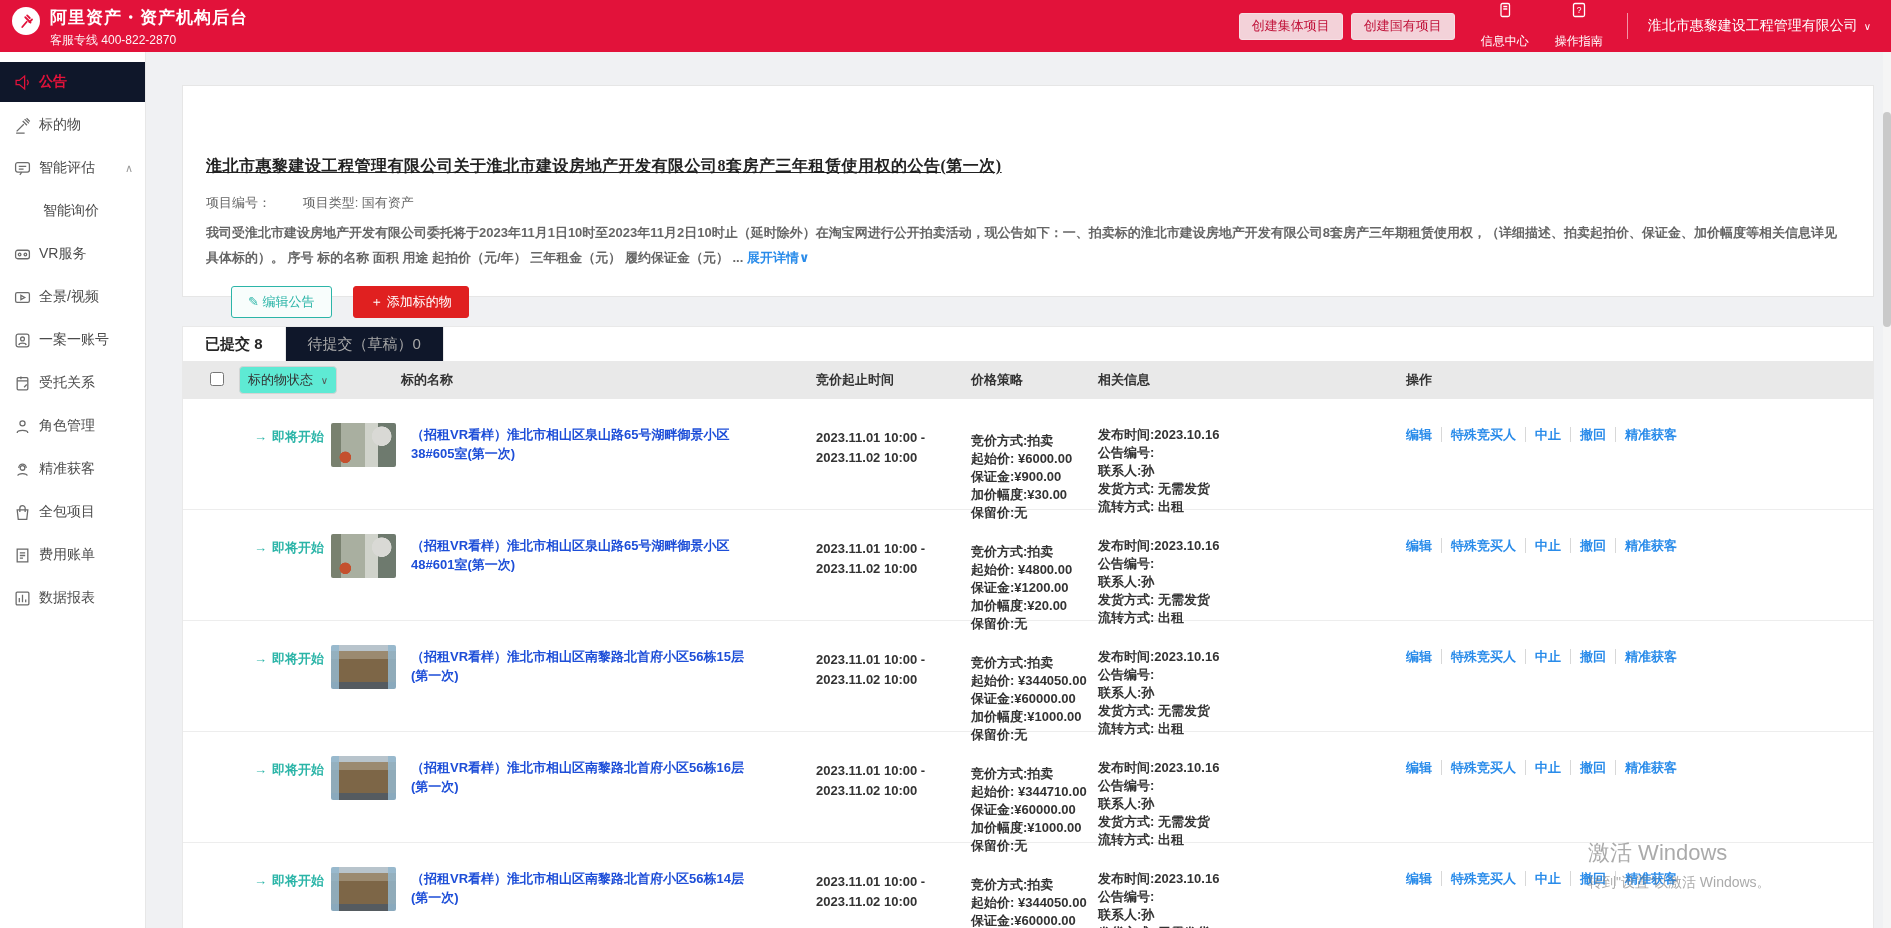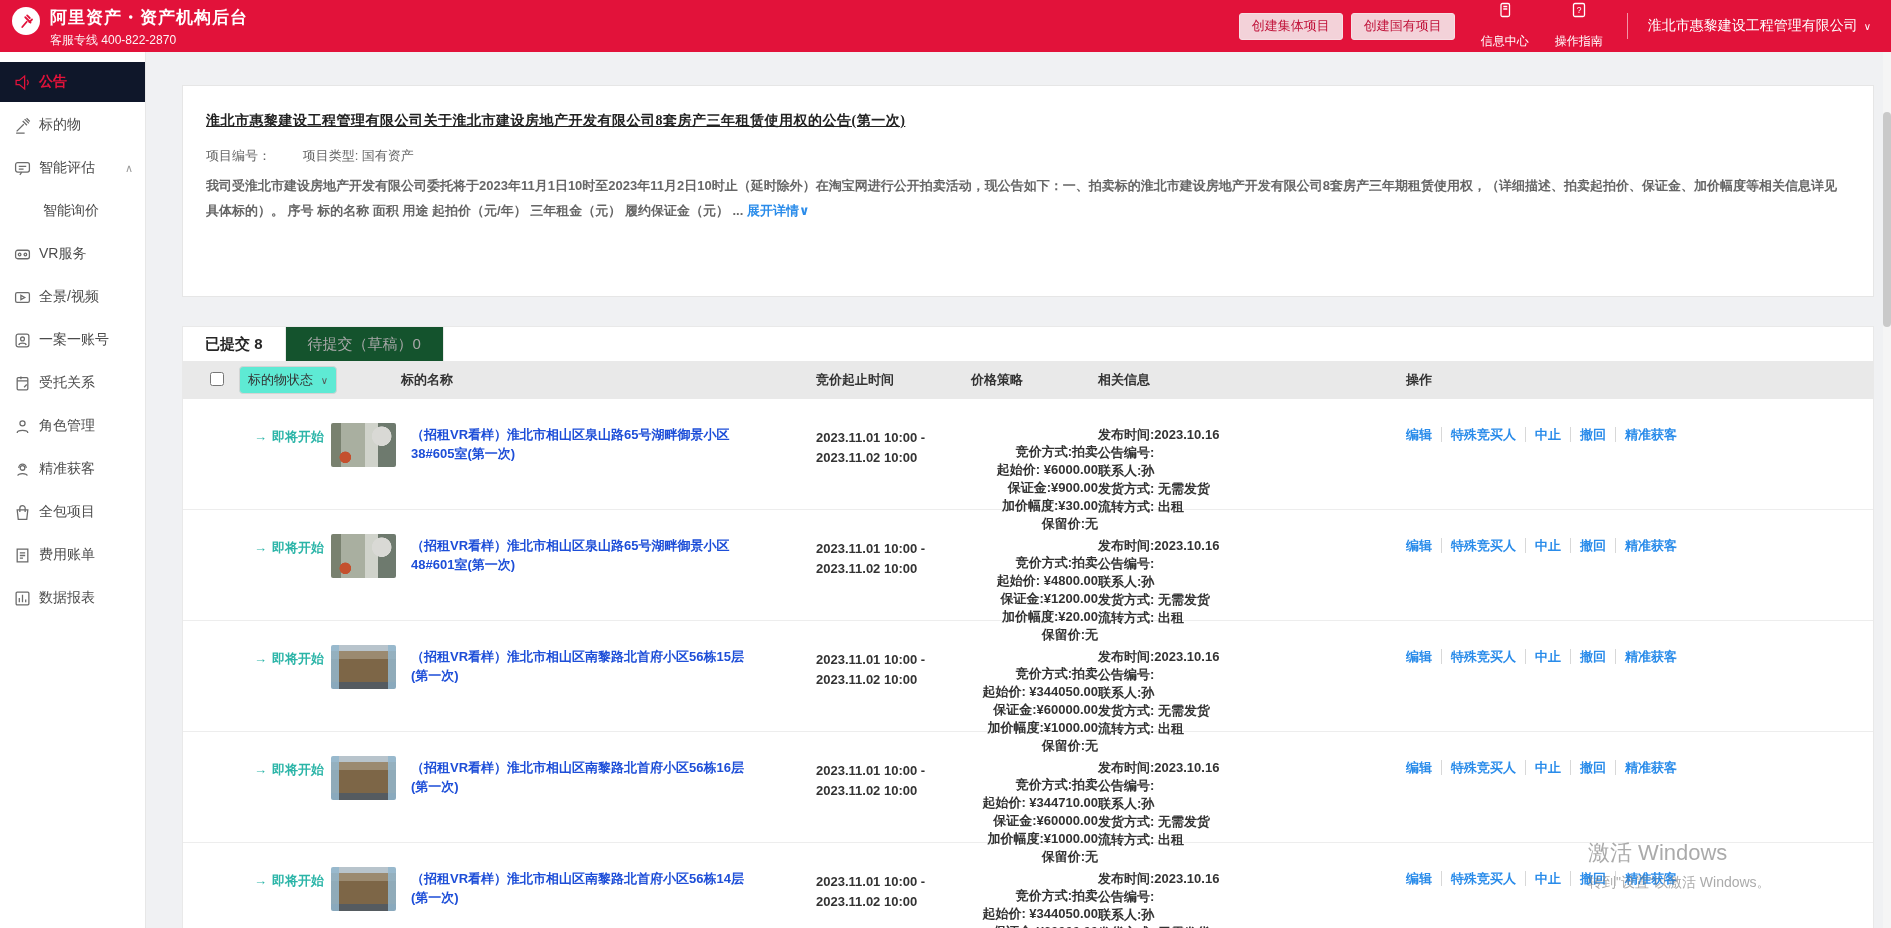--- a/index.html
+++ b/index.html
@@ -28,35 +28,35 @@
   .side-item{height:40px;display:flex;align-items:center;padding-left:14px;color:#4c4c4c;font-size:14px;cursor:pointer;position:relative;margin-bottom:3px;}
   .side-item .ic{width:17px;height:17px;margin-right:8px;display:flex;align-items:center;}
   .side-item svg{stroke:#6b6b6b;fill:none;stroke-width:1.2;width:17px;height:17px;}
   .side-item.active{background:#0f172a;color:#e2123a;font-weight:bold;}
   .side-item.active svg{stroke:#e2123a;}
   .side-item.sub{padding-left:43px;}
   .side-item .caret{position:absolute;right:12px;color:#9a9a9a;font-size:11px;}
   
   .card{position:absolute;left:182px;right:17px;background:#fff;}
   .ann{top:85px;height:212px;border:1px solid #e6e6e6;box-sizing:border-box;padding:26px 24px 0 23px;}
-  .ann-title{font-family:"Liberation Serif","DejaVu Serif",serif;font-size:14px;font-weight:bold;
-             color:#222;text-decoration:underline;letter-spacing:.5px;}
+  .ann-title{font-family:"Liberation Serif","DejaVu Serif",serif;font-size:16px;font-weight:bold;
+             color:#222;text-decoration:underline;letter-spacing:.5px;margin-top:44px;}
   .ann-meta{margin-top:17px;color:#666;font-size:13px;}
   .ann-meta span{margin-right:28px;}
   .ann-desc{margin-top:8px;color:#666;font-size:13px;line-height:25px;max-height:50px;overflow:hidden;font-weight:bold;}
   .expand{color:#2a8cea;cursor:pointer;text-decoration:none;}
   .ann-btns{margin-top:16px;margin-left:25px;}
   .btn-edit{background:#f8fdfc;border:1px solid #2cb5a8;color:#2cb5a8;height:32px;padding:0 16px;
             border-radius:3px;font-size:13px;cursor:pointer;font-family:inherit;}
   .btn-add{background:#e02020;border:1px solid #e02020;color:#fff;height:32px;padding:0 16px;
            border-radius:3px;font-size:13px;margin-left:18px;cursor:pointer;font-family:inherit;}
   
   .tbl{top:326px;bottom:-40px;border:1px solid #e9e9e9;border-bottom:none;box-sizing:border-box;}
   .tabs{display:flex;height:34px;background:#fff;}
-  .tab{padding:0 22px;display:flex;align-items:center;font-size:15px;background:#14532d;color:#a8a8a8;cursor:pointer;border-right:1px solid #e9e9e9;}
+  .tab{padding:0 22px;display:flex;align-items:center;font-size:15px;background:#0f172a;color:#a8a8a8;cursor:pointer;border-right:1px solid #e9e9e9;}
   .tab.active{background:#fff;color:#262626;font-weight:bold;border-right:1px solid #e9e9e9;}
   .thead{display:flex;height:38px;background:#e9e9e9;align-items:center;font-weight:bold;color:#333;font-size:13px;}
   .hc{box-sizing:border-box;}
   .hc1{width:54px;padding-left:27px;}
   .hc2{width:164px;}
   .hc-title{width:415px;}
   .hc-time{width:155px;}
   .hc-price{width:127px;}
   .hc-info{width:308px;}
   .hc-ops{flex:1;}
@@ -76,21 +76,21 @@
   .thumb.street{background:
      radial-gradient(circle at 78% 30%, #d9d9d5 0 16%, rgba(0,0,0,0) 17%),
      radial-gradient(circle at 22% 78%, #c4502e 0 9%, rgba(0,0,0,0) 10%),
      linear-gradient(90deg,#79816f 0 16%,#a9afa0 16% 52%,#d0d3cb 52% 72%,#6e7a6e 72%);}
   .thumb.building{background:
      linear-gradient(90deg, rgba(147,183,205,.85) 0 12%, rgba(0,0,0,0) 12% 88%, rgba(147,183,205,.85) 88%),
      linear-gradient(180deg,#b8c4cc 0 14%,#9b8a70 14% 32%,#7d6647 32% 84%,#555b60 84%);}
   .rc-title{width:415px;padding-left:10px;padding-right:60px;padding-top:26px;}
   .tlink{color:#1d4ed8;line-height:19px;cursor:pointer;text-decoration:none;display:block;}
   .rc-time{width:155px;line-height:20px;}
-  .rc-price{width:127px;line-height:18px;padding-top:44px;text-align:right;}
+  .rc-price{width:127px;line-height:18px;padding-top:33px;}
   .rc-info{width:308px;line-height:18px;padding-top:27px;}
   .rc-price div,.rc-info div{white-space:nowrap;}
   .rc-ops{flex:1;padding-top:27px;}
   .rc-ops a{color:#2a8cea;cursor:pointer;text-decoration:none;padding:0 9px;position:relative;}
   .rc-ops a:first-child{padding-left:0;}
   .rc-ops a + a{border-left:1px solid #d8d8d8;}
   
   .wm{position:absolute;left:1588px;top:838px;color:rgba(118,118,118,.62);z-index:40;pointer-events:none;}
   .wm .l1{font-size:22px;}
   .wm .l2{font-size:14px;margin-top:6px;}
@@ -264,20 +264,24 @@
 <section class="card ann">
   <div class="ann-title">淮北市惠黎建设工程管理有限公司关于淮北市建设房地产开发有限公司8套房产三年租赁使用权的公告(第一次)</div>
   <div class="ann-meta">
     <span>项目编号：</span>
     <span>项目类型: 国有资产</span>
   </div>
   <div class="ann-desc">
     <span>我司受淮北市建设房地产开发有限公司委托将于2023年11月1日10时至2023年11月2日10时止（延时除外）在淘宝网进行公开拍卖活动，现公告如下：一、拍卖标的淮北市建设房地产开发有限公司8套房产三年期租赁使用权，（详细描述、拍卖起拍价、保证金、加价幅度等相关信息详见具体标的）。 序号 标的名称 面积 用途 起拍价（元/年） 三年租金（元） 履约保证金（元） ... </span>
     <a class="expand">展开详情∨</a>
   </div>
+  <div class="ann-btns">
+    <button class="btn-edit">✎ 编辑公告</button>
+    <button class="btn-add">＋ 添加标的物</button>
+  </div>
 </section>
 
 <section class="card tbl">
   <div class="tabs">
     <div class="tab active">已提交 8</div>
     <div class="tab">待提交（草稿）0</div>
   </div>
   <div class="thead">
     <div class="hc hc1"><input type="checkbox" style=""></div>
     <div class="hc hc2">

